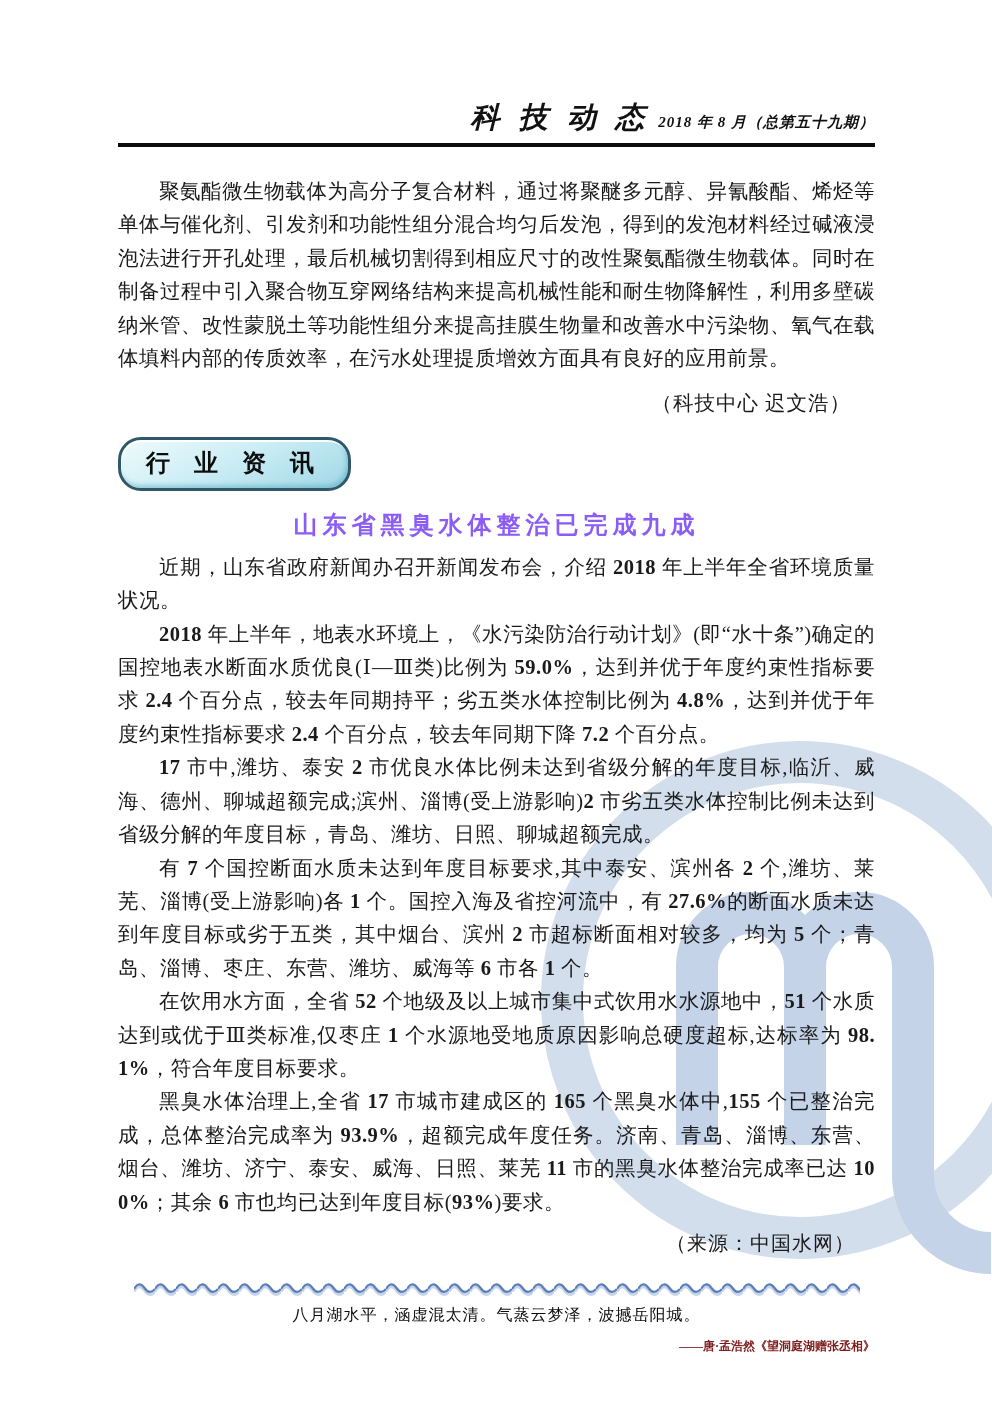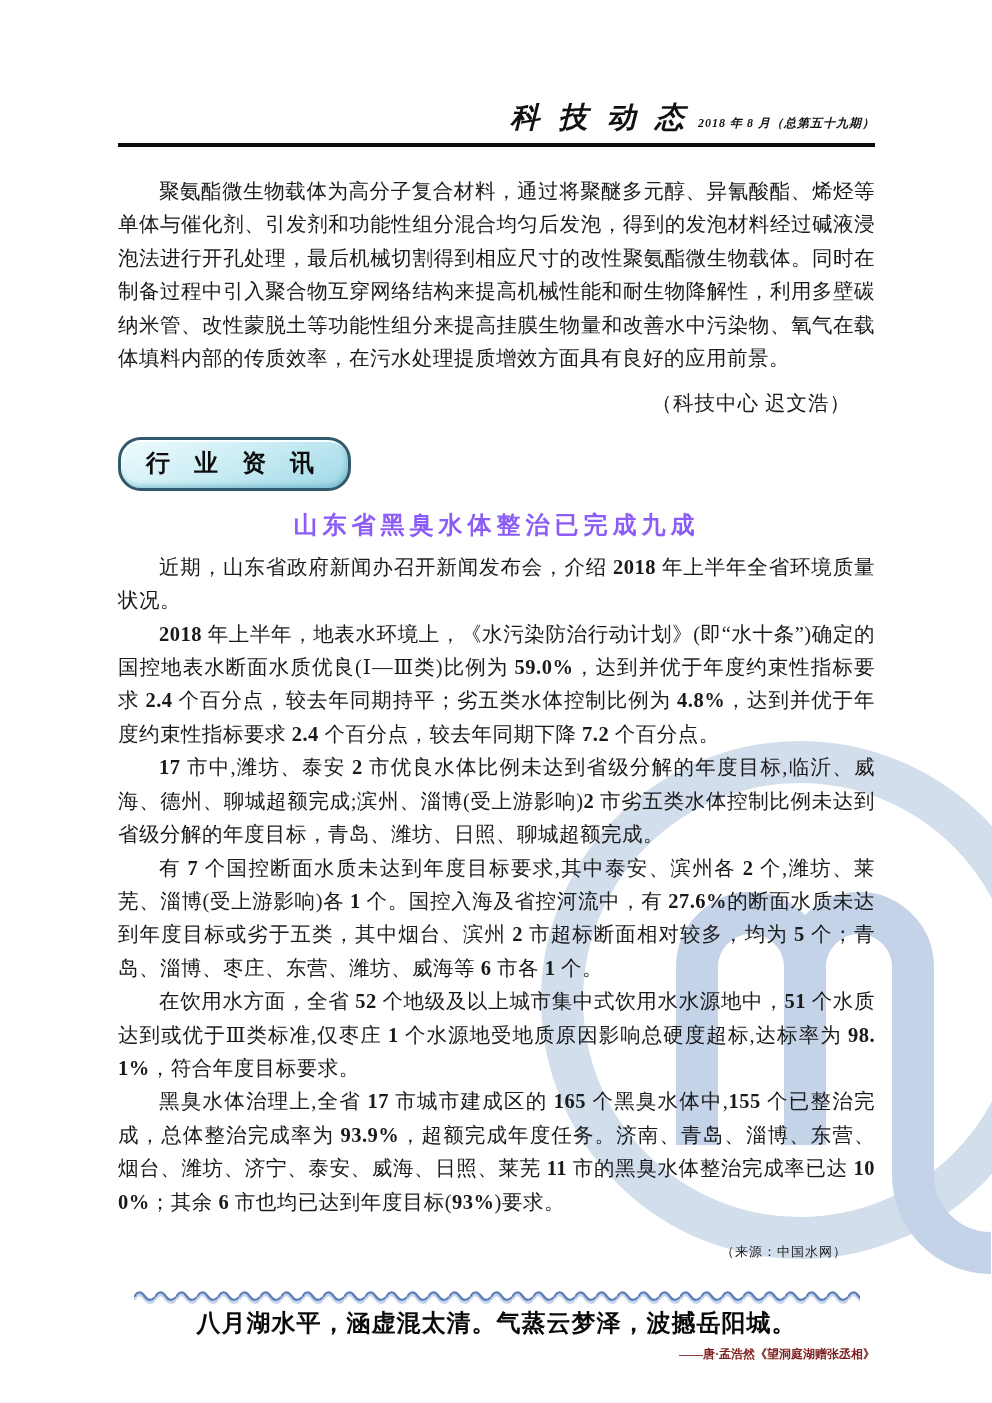--- a/index.html
+++ b/index.html
@@ -13,21 +13,21 @@
   }
   .content{
     position:relative;z-index:1;padding:0 117px 0 118px;
   }
   header{padding-top:98px;text-align:right;}
   .mast-line{white-space:nowrap;}
   .masthead{
     font-size:29px;font-weight:bold;font-style:italic;letter-spacing:6px;color:#111;
   }
   .issue{
-    font-size:12px;font-weight:bold;font-style:italic;letter-spacing:1px;color:#111;
+    font-size:15px;font-weight:bold;font-style:italic;letter-spacing:1px;color:#111;
     margin-left:4px;
   }
   .rule{margin-top:5px;height:4px;background:#0b0b0b;}
   .article1{margin-top:28px;}
   p.body{
     margin:0;font-size:20.5px;line-height:33.4px;text-align:justify;
     text-indent:2em;word-break:break-all;letter-spacing:0.5px;
   }
   p.body b{font-family:"Liberation Serif","DejaVu Serif",serif;}
   .byline{
@@ -43,29 +43,29 @@
     box-shadow:inset 1px 2px 0 rgba(255,255,255,0.9), inset -2px -3px 4px rgba(80,160,185,0.45);
   }
   .badge span{
     font-size:24px;font-weight:bold;letter-spacing:9px;color:#0d0d0d;
   }
   .article2 h1{
     margin:18px 0 10px 0;text-align:center;
     font-size:24px;font-weight:bold;letter-spacing:5px;color:#8b5cf6;
   }
   .source{
-    margin:16px;font-size:13px;line-height:33.4px;text-align:right;padding-right:12px;
+    margin:8px;font-size:20px;line-height:33.4px;text-align:right;padding-right:12px;
     letter-spacing:1px;
   }
   .wave{
     margin:22px auto 0 auto;width:726px;height:14px;display:block;
   }
   footer{margin-top:4px;}
   .poem{
-    margin:0;text-align:center;font-weight:bold;font-size:24px;line-height:30px;
+    margin:0;text-align:center;font-weight:normal;font-size:16px;line-height:30px;
     color:#0a0a0a;letter-spacing:1px;
   }
   .poem-attr{
     margin:3px 0 0 0;text-align:right;font-weight:bold;font-size:12px;line-height:26px;
     color:#7f1d1d;
   }
 </style>
 </head>
 <body>
 

